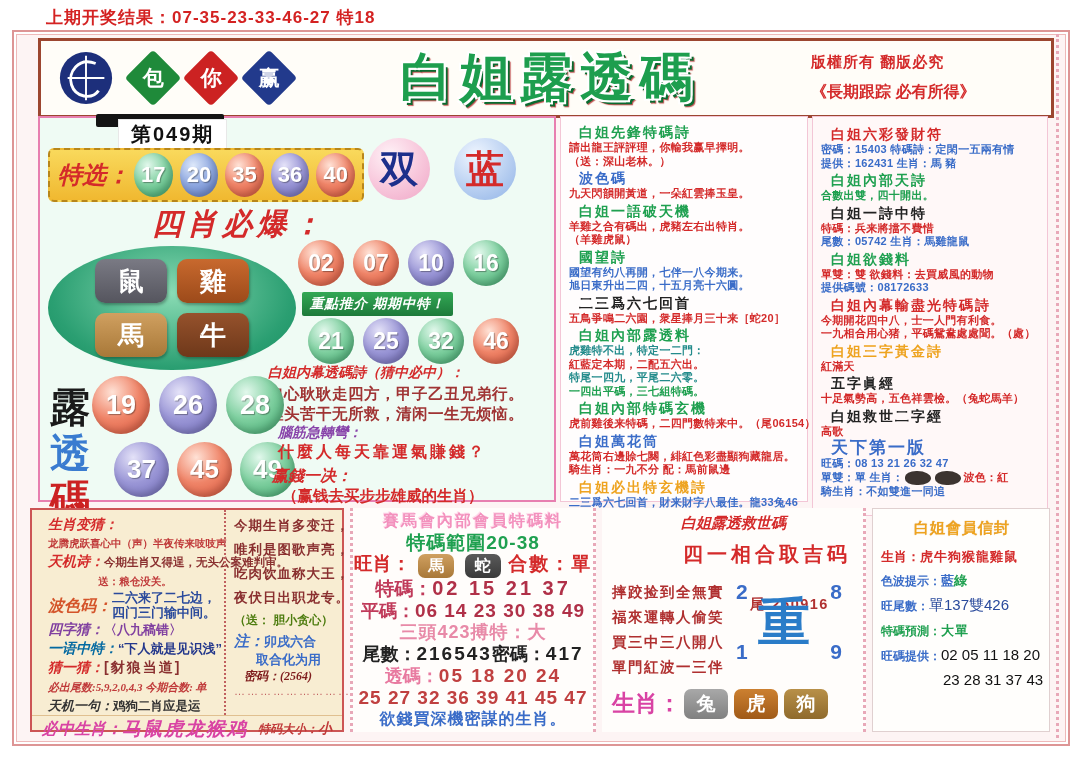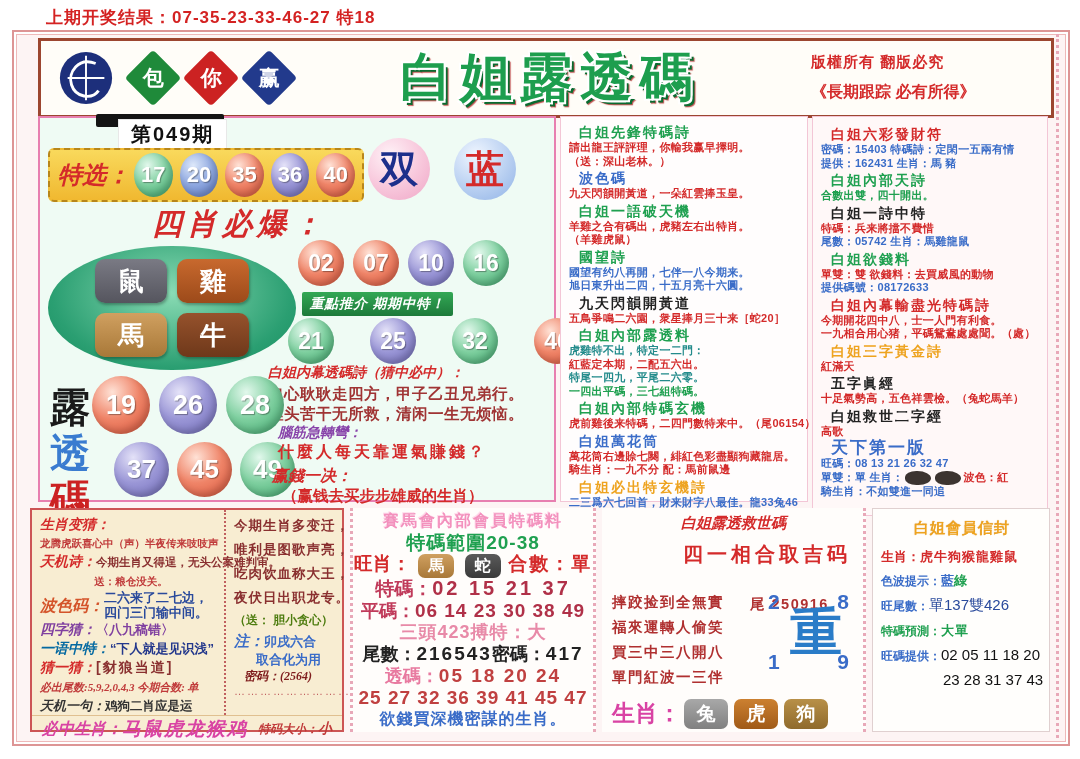--- a/index.html
+++ b/index.html
@@ -62,21 +62,21 @@
   #sixiao{left:112px;top:86px;color:#d42a2a;font-size:30px;font-weight:bold;letter-spacing:5px;font-style:italic;}
   #oval{left:8px;top:128px;width:248px;height:124px;border-radius:50%;
       background:radial-gradient(ellipse at 50% 38%,#8adbb4,#2b9f72 68%,#128a5b);
       display:flex;flex-wrap:wrap;align-items:center;justify-content:center;gap:4px 10px;padding:10px 28px;box-sizing:border-box;}
   .animal-chip{width:72px;height:44px;border-radius:10px;display:flex;align-items:center;justify-content:center;
       color:#fff;font-size:26px;font-weight:bold;box-shadow:1px 2px 3px rgba(0,0,0,.3);}
   .a-rat{background:linear-gradient(#7a7a84,#55555e);}
   .a-rooster{background:linear-gradient(#c8692e,#9c4a1a);}
   .a-horse{background:linear-gradient(#d0a060,#a87838);}
   .a-ox{background:linear-gradient(#96522c,#6e381a);}
-  #row1{left:258px;top:122px;} #row2{left:248px;top:200px;gap:27px;}
+  #row1{left:258px;top:122px;} #row2{left:268px;top:200px;}
   #banner{left:262px;top:174px;background:linear-gradient(#33a855,#1d7a3a);color:#fff;font-size:13.5px;font-weight:bold;
       font-style:italic;padding:3px 8px;letter-spacing:1px;border-radius:2px;}
   #fumu-title{left:228px;top:246px;color:#d42a2a;font-size:14px;}
   #fumu-l1{left:228px;top:266px;} #fumu-l2{left:228px;top:286px;}
   .fumu-line{color:#a03434;font-size:15.5px;font-weight:bold;letter-spacing:0.5px;}
   .vchar{font-size:40px;font-weight:bold;font-family:"Liberation Serif","DejaVu Serif",serif;}
   #v1{left:10px;top:262px;color:#1a1a1a;} #v2{left:10px;top:308px;color:#3a7cd0;} #v3{left:10px;top:354px;color:#cc2222;}
   #row3{left:52px;top:258px;} #row4{left:74px;top:324px;}
   #brain-t{left:238px;top:306px;color:#8844aa;font-size:14px;}
   #brain-q{left:238px;top:324px;color:#d42a2a;font-size:16px;font-weight:bold;letter-spacing:3px;}
@@ -89,21 +89,21 @@
   .sl{font-size:11px;font-weight:bold;line-height:13.5px;letter-spacing:0.3px;}
   [data-color="red"]{color:#d42a2a;}
   [data-color="blue"]{color:#3a6cc8;} [data-color="teal"]{color:#238b8b;}
   [data-color="green"]{color:#1fa050;} [data-color="orange"]{color:#eea31f;}
   [data-color="black"]{color:#222222;}
   .silhouette{display:inline-block;width:26px;height:14px;border-radius:50% 60% 55% 50%;background:#3c3430;margin:0 2px;vertical-align:middle;}
 
   
   #b1{left:30px;top:508px;width:314px;height:224px;background:#f8edd2;border:2px solid #cc5555;box-sizing:border-box;display:flex;flex-direction:column;}
   #b1-main{flex:1;display:flex;}
-  #b1-left{width:192px;padding:5px 2px 0 8px;box-sizing:border-box;}
+  #b1-left{width:192px;padding:5px 2px 0 16px;box-sizing:border-box;}
   #b1-right{flex:1;border-left:2px dotted #c06060;padding:4px 4px 0 8px;box-sizing:border-box;}
   .b1l{line-height:18px;white-space:nowrap;}
   .lab-red{color:#d42a2a;font-size:14px;}
   .txt-sm-red{color:#c03a3a;font-size:10.5px;font-weight:bold;}
   .txt-sm-dark{color:#8a3030;font-size:11.5px;font-weight:bold;}
   #b1-bose-val{display:inline-block;vertical-align:middle;color:#2a4a9c;font-size:13px;font-weight:bold;line-height:15px;}
   #b1-foot{height:30px;border-top:1px solid #e0c090;display:flex;align-items:center;padding-left:10px;}
   #b1-rpoem div{color:#8a3030;font-size:13.5px;font-weight:bold;line-height:24px;letter-spacing:1px;}
   #b2{left:350px;top:508px;width:246px;height:224px;background:#fffdfb;border-left:3px dotted #e8a8b8;border-right:3px dotted #e8a8b8;
       box-sizing:border-box;text-align:center;padding-top:3px;}
@@ -111,21 +111,21 @@
   .b2row{line-height:21px;white-space:nowrap;}
   .chip-sm{display:inline-flex;width:36px;height:24px;border-radius:7px;align-items:center;justify-content:center;
       color:#fff;font-size:16px;font-weight:bold;vertical-align:middle;margin:0 3px;}
   .a-snake{background:linear-gradient(#5a5a5a,#3a3a3a);}
   .a-rabbit{background:linear-gradient(#a8a8a8,#808080);}
   .a-tiger{background:linear-gradient(#cc8030,#a05a18);}
   .a-dog{background:linear-gradient(#b89048,#8f6a2c);}
   #b3{left:602px;top:508px;width:264px;height:224px;background:#fffdfb;border-right:3px dotted #e8a8b8;box-sizing:border-box;padding:6px 8px 0 10px;}
   #b3-titles{display:flex;justify-content:center;color:#d42a2a;font-size:15px;padding:0 6px;}
   #b3-sub{color:#d42a2a;font-size:20px;font-weight:bold;letter-spacing:4px;text-align:right;margin-top:8px;padding-right:4px;}
-  #b3-body{display:flex;margin-top:22px;gap:32px;}
+  #b3-body{display:flex;margin-top:12px;}
   #b3-poem div{color:#b03030;font-size:14.5px;font-weight:bold;line-height:25px;letter-spacing:1.5px;white-space:nowrap;}
   #b3-grid{position:relative;width:118px;height:84px;margin-left:6px;}
   .gnum{position:absolute;color:#3a6cc8;font-size:21px;font-weight:bold;}
   #b3-center{position:absolute;left:28px;top:8px;color:#2a7cc8;font-size:52px;font-weight:bold;}
   #b3-wei{margin-left:6px;color:#2a9a5a;font-size:20px;font-weight:bold;letter-spacing:2px;white-space:nowrap;}
   #b3-foot{display:flex;align-items:center;margin-top:8px;}
   #b3-sx{color:#d943a4;font-size:23px;font-weight:bold;}
   #b4{left:872px;top:508px;width:178px;height:224px;background:#fffefc;border:1px solid #e0d0d0;box-sizing:border-box;padding:10px 6px 0 8px;}
   #b4-title{color:#eea31f;font-size:15px;font-weight:bold;letter-spacing:1px;text-align:center;
       text-shadow:1px 1px 0 #fff,0 0 1px #c87a10;margin-bottom:6px;}
@@ -244,21 +244,21 @@
     <div class="st" data-color="green">白姐一語破天機</div>
     <div class="sl nosel" data-color="red">羊雞之合有碼出，虎豬左右出特肖。</div>
     <div class="sl nosel" data-color="red">（羊雞虎鼠）</div>
   </div>
   <div class="sec">
     <div class="st" data-color="green">國望詩</div>
     <div class="sl nosel" data-color="blue">國望有约八再開，七伴一八今期来。</div>
     <div class="sl nosel" data-color="blue">旭日東升出二四，十五月亮十六圓。</div>
   </div>
   <div class="sec">
-    <div class="st" data-color="black">九天閃韻開黃道</div>
+    <div class="st" data-color="black">二三爲六七回首</div>
     <div class="sl nosel" data-color="red">五鳥爭鳴二六園，衆星捧月三十来［蛇20］</div>
   </div>
   <div class="sec">
     <div class="st" data-color="green">白姐內部露透料</div>
     <div class="sl nosel" data-color="teal">虎雞特不出，特定一二門：</div>
     <div class="sl nosel" data-color="red">紅藍定本期，二配五六出。</div>
     <div class="sl nosel" data-color="teal">特尾一四九，平尾二六零。</div>
     <div class="sl nosel" data-color="green">一四出平碼，三七組特碼。</div>
   </div>
   <div class="sec">

